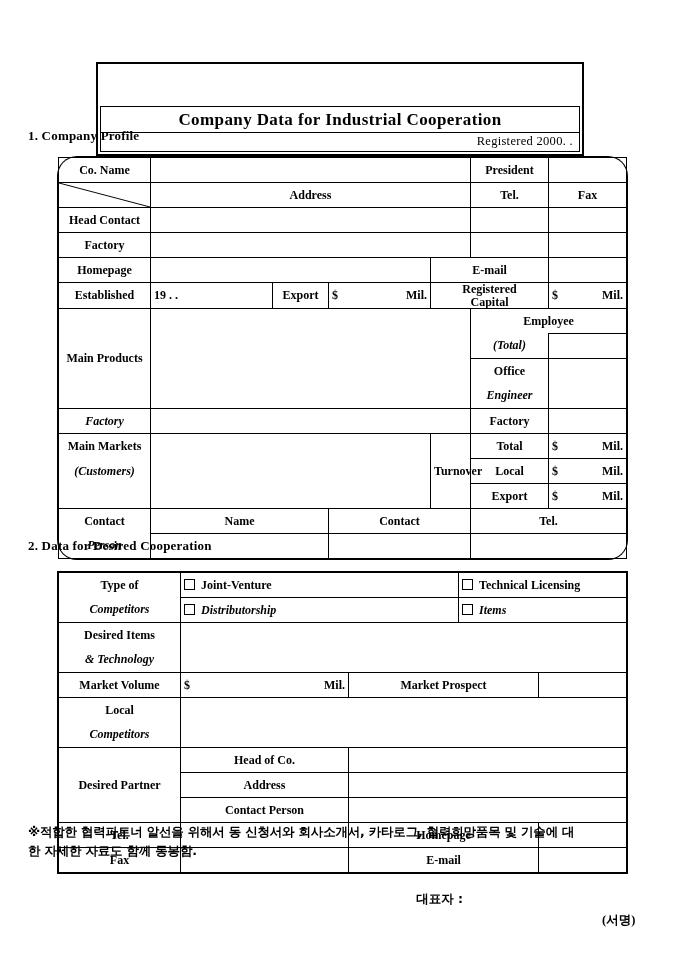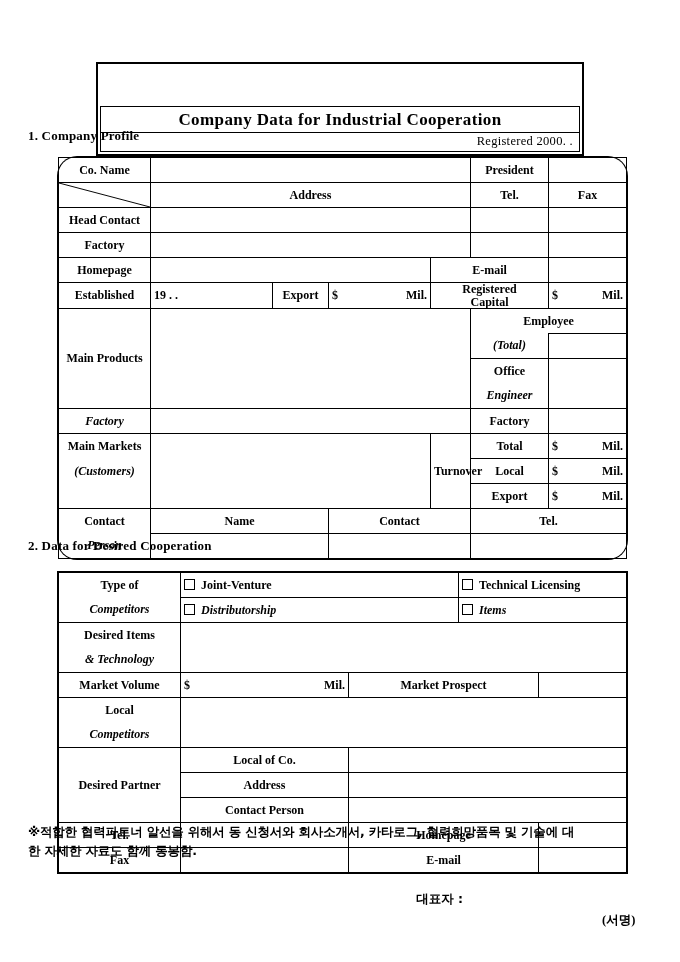--- a/index.html
+++ b/index.html
@@ -343,21 +343,21 @@
     <tr>
       <td class="ctr nb-b">Local</td>
       <td colspan="5" rowspan="2"></td>
     </tr>
     <tr>
       <td class="ctr nb-t">Competitors</td>
     </tr>
 
     <tr>
       <td class="ctr nb-b" rowspan="3">Desired Partner</td>
-      <td colspan="2" class="ctr">Local of Co.</td>
+      <td colspan="2" class="ctr">Head of Co.</td>
       <td colspan="3"></td>
     </tr>
     <tr>
       <td colspan="2" class="ctr">Address</td>
       <td colspan="3"></td>
     </tr>
     <tr>
       <td colspan="2" class="ctr">Contact Person</td>
       <td colspan="3"></td>
     </tr>

